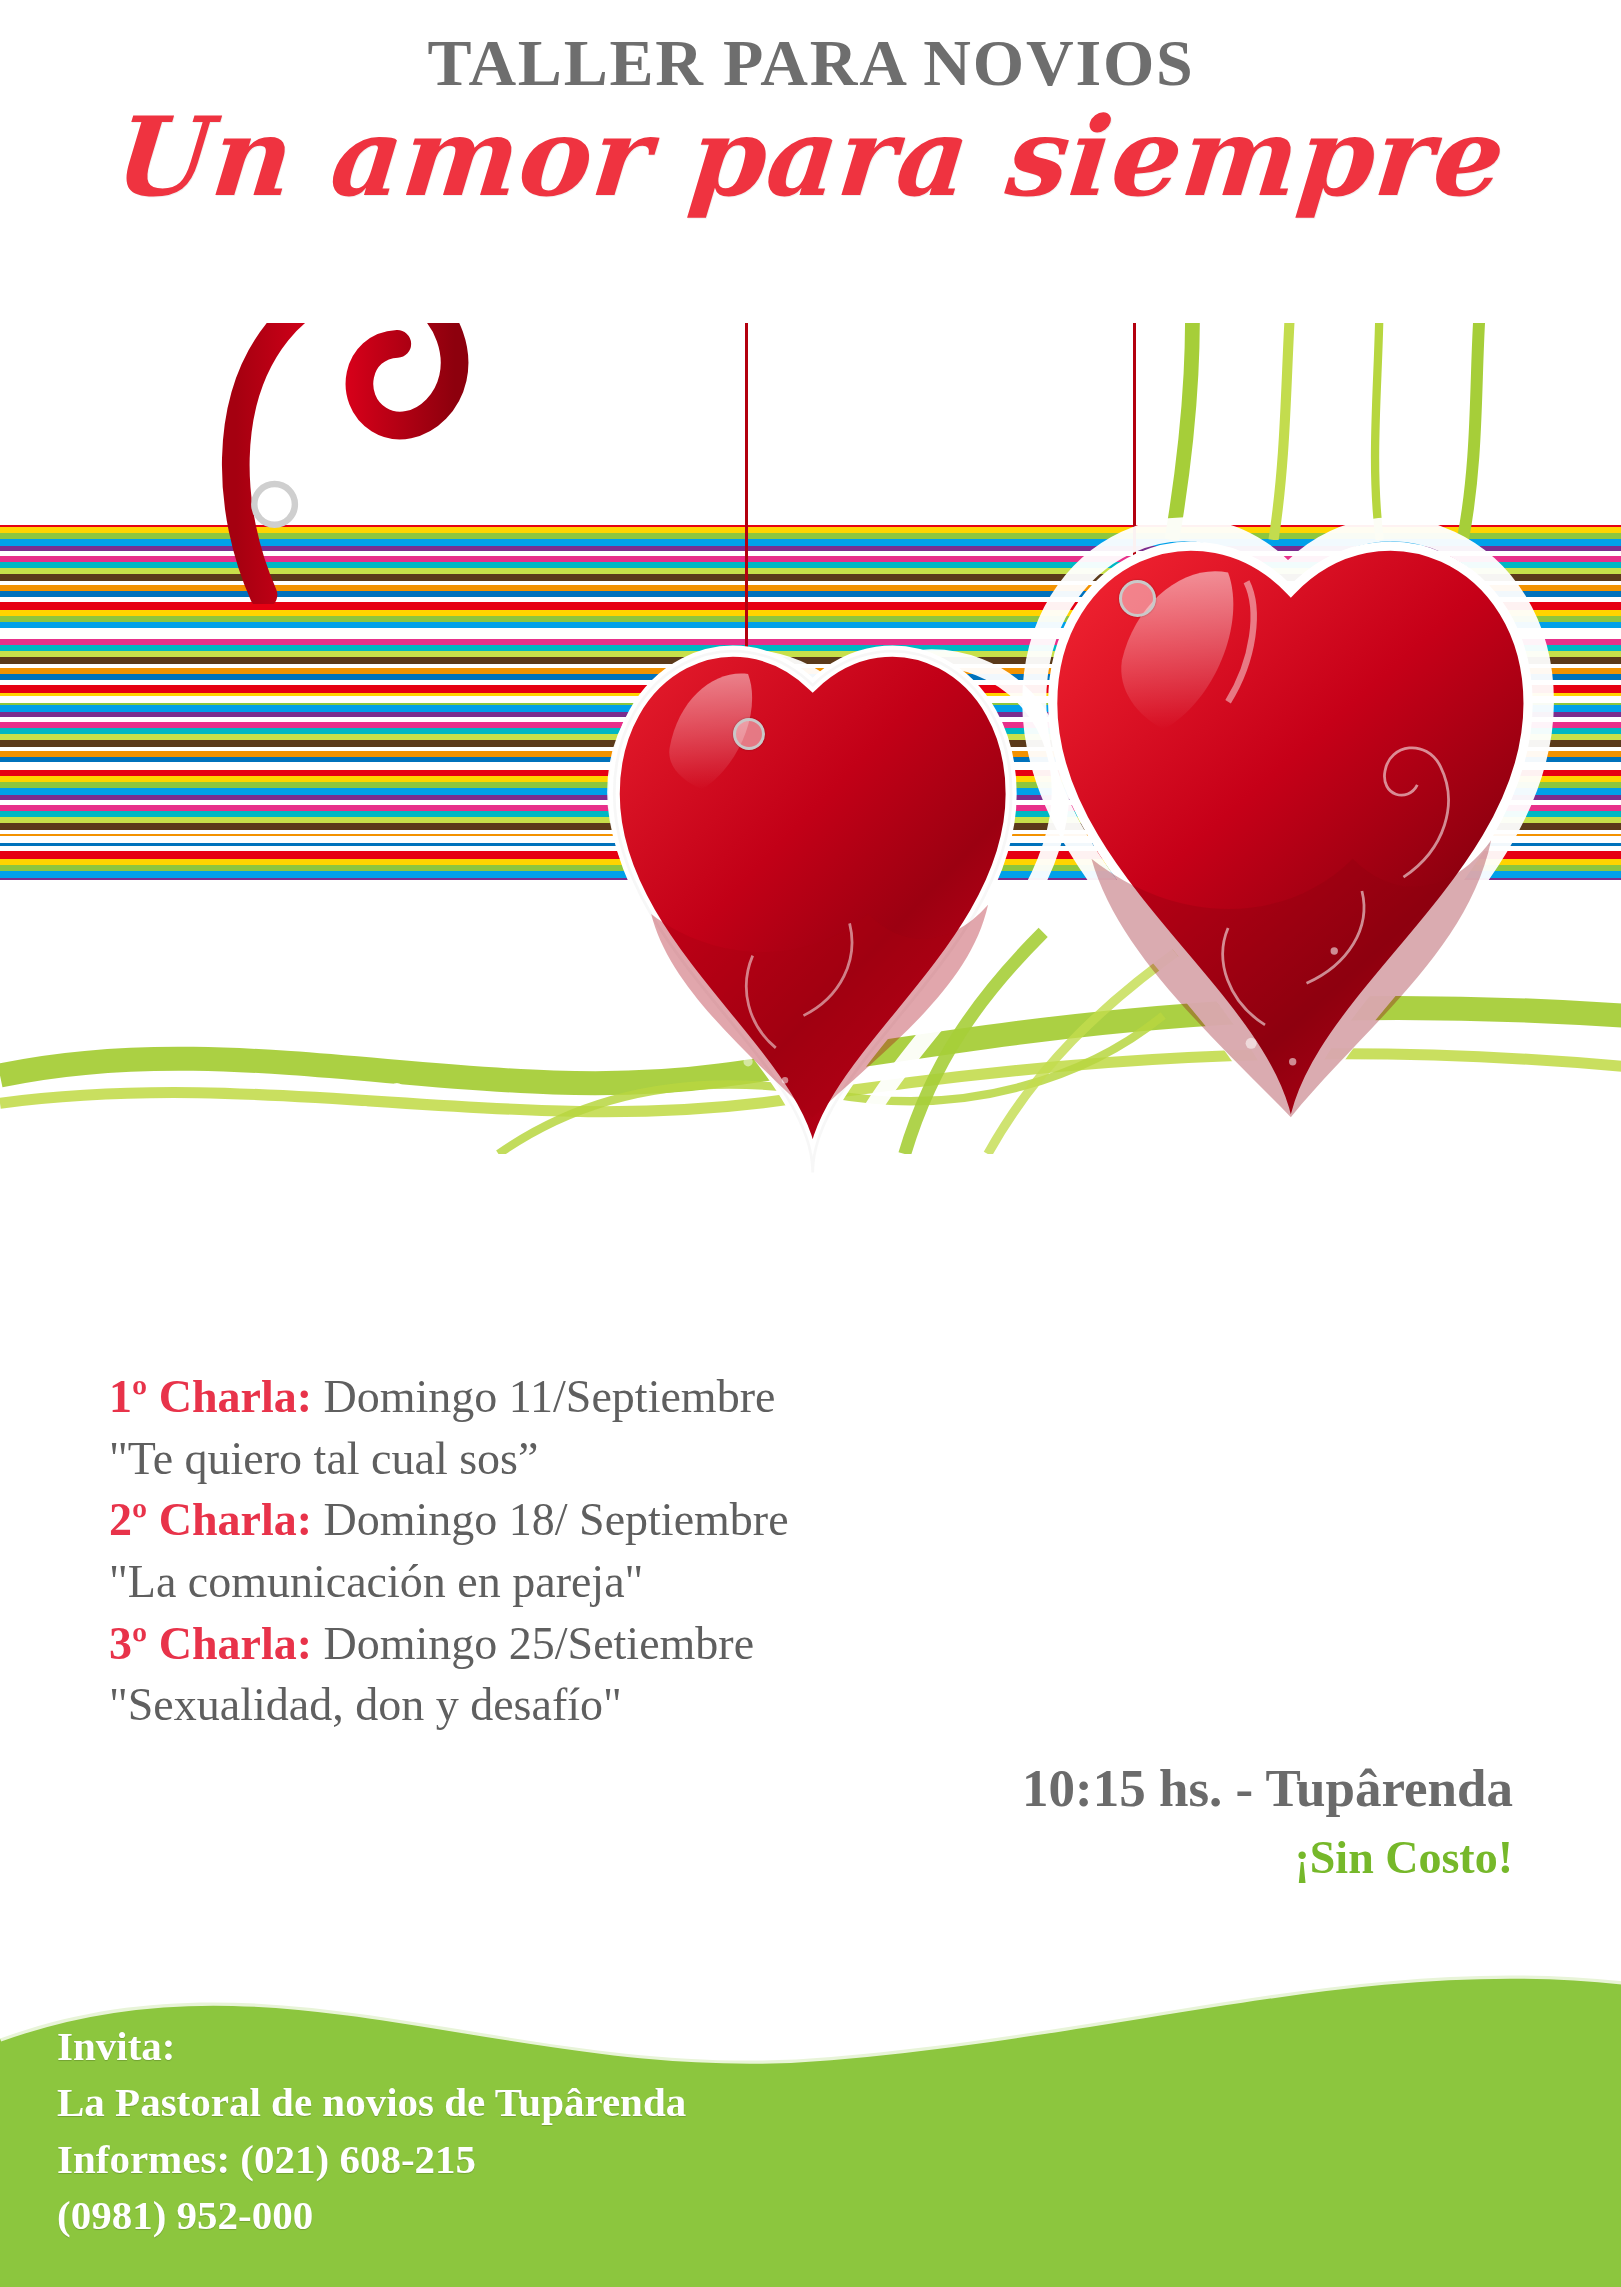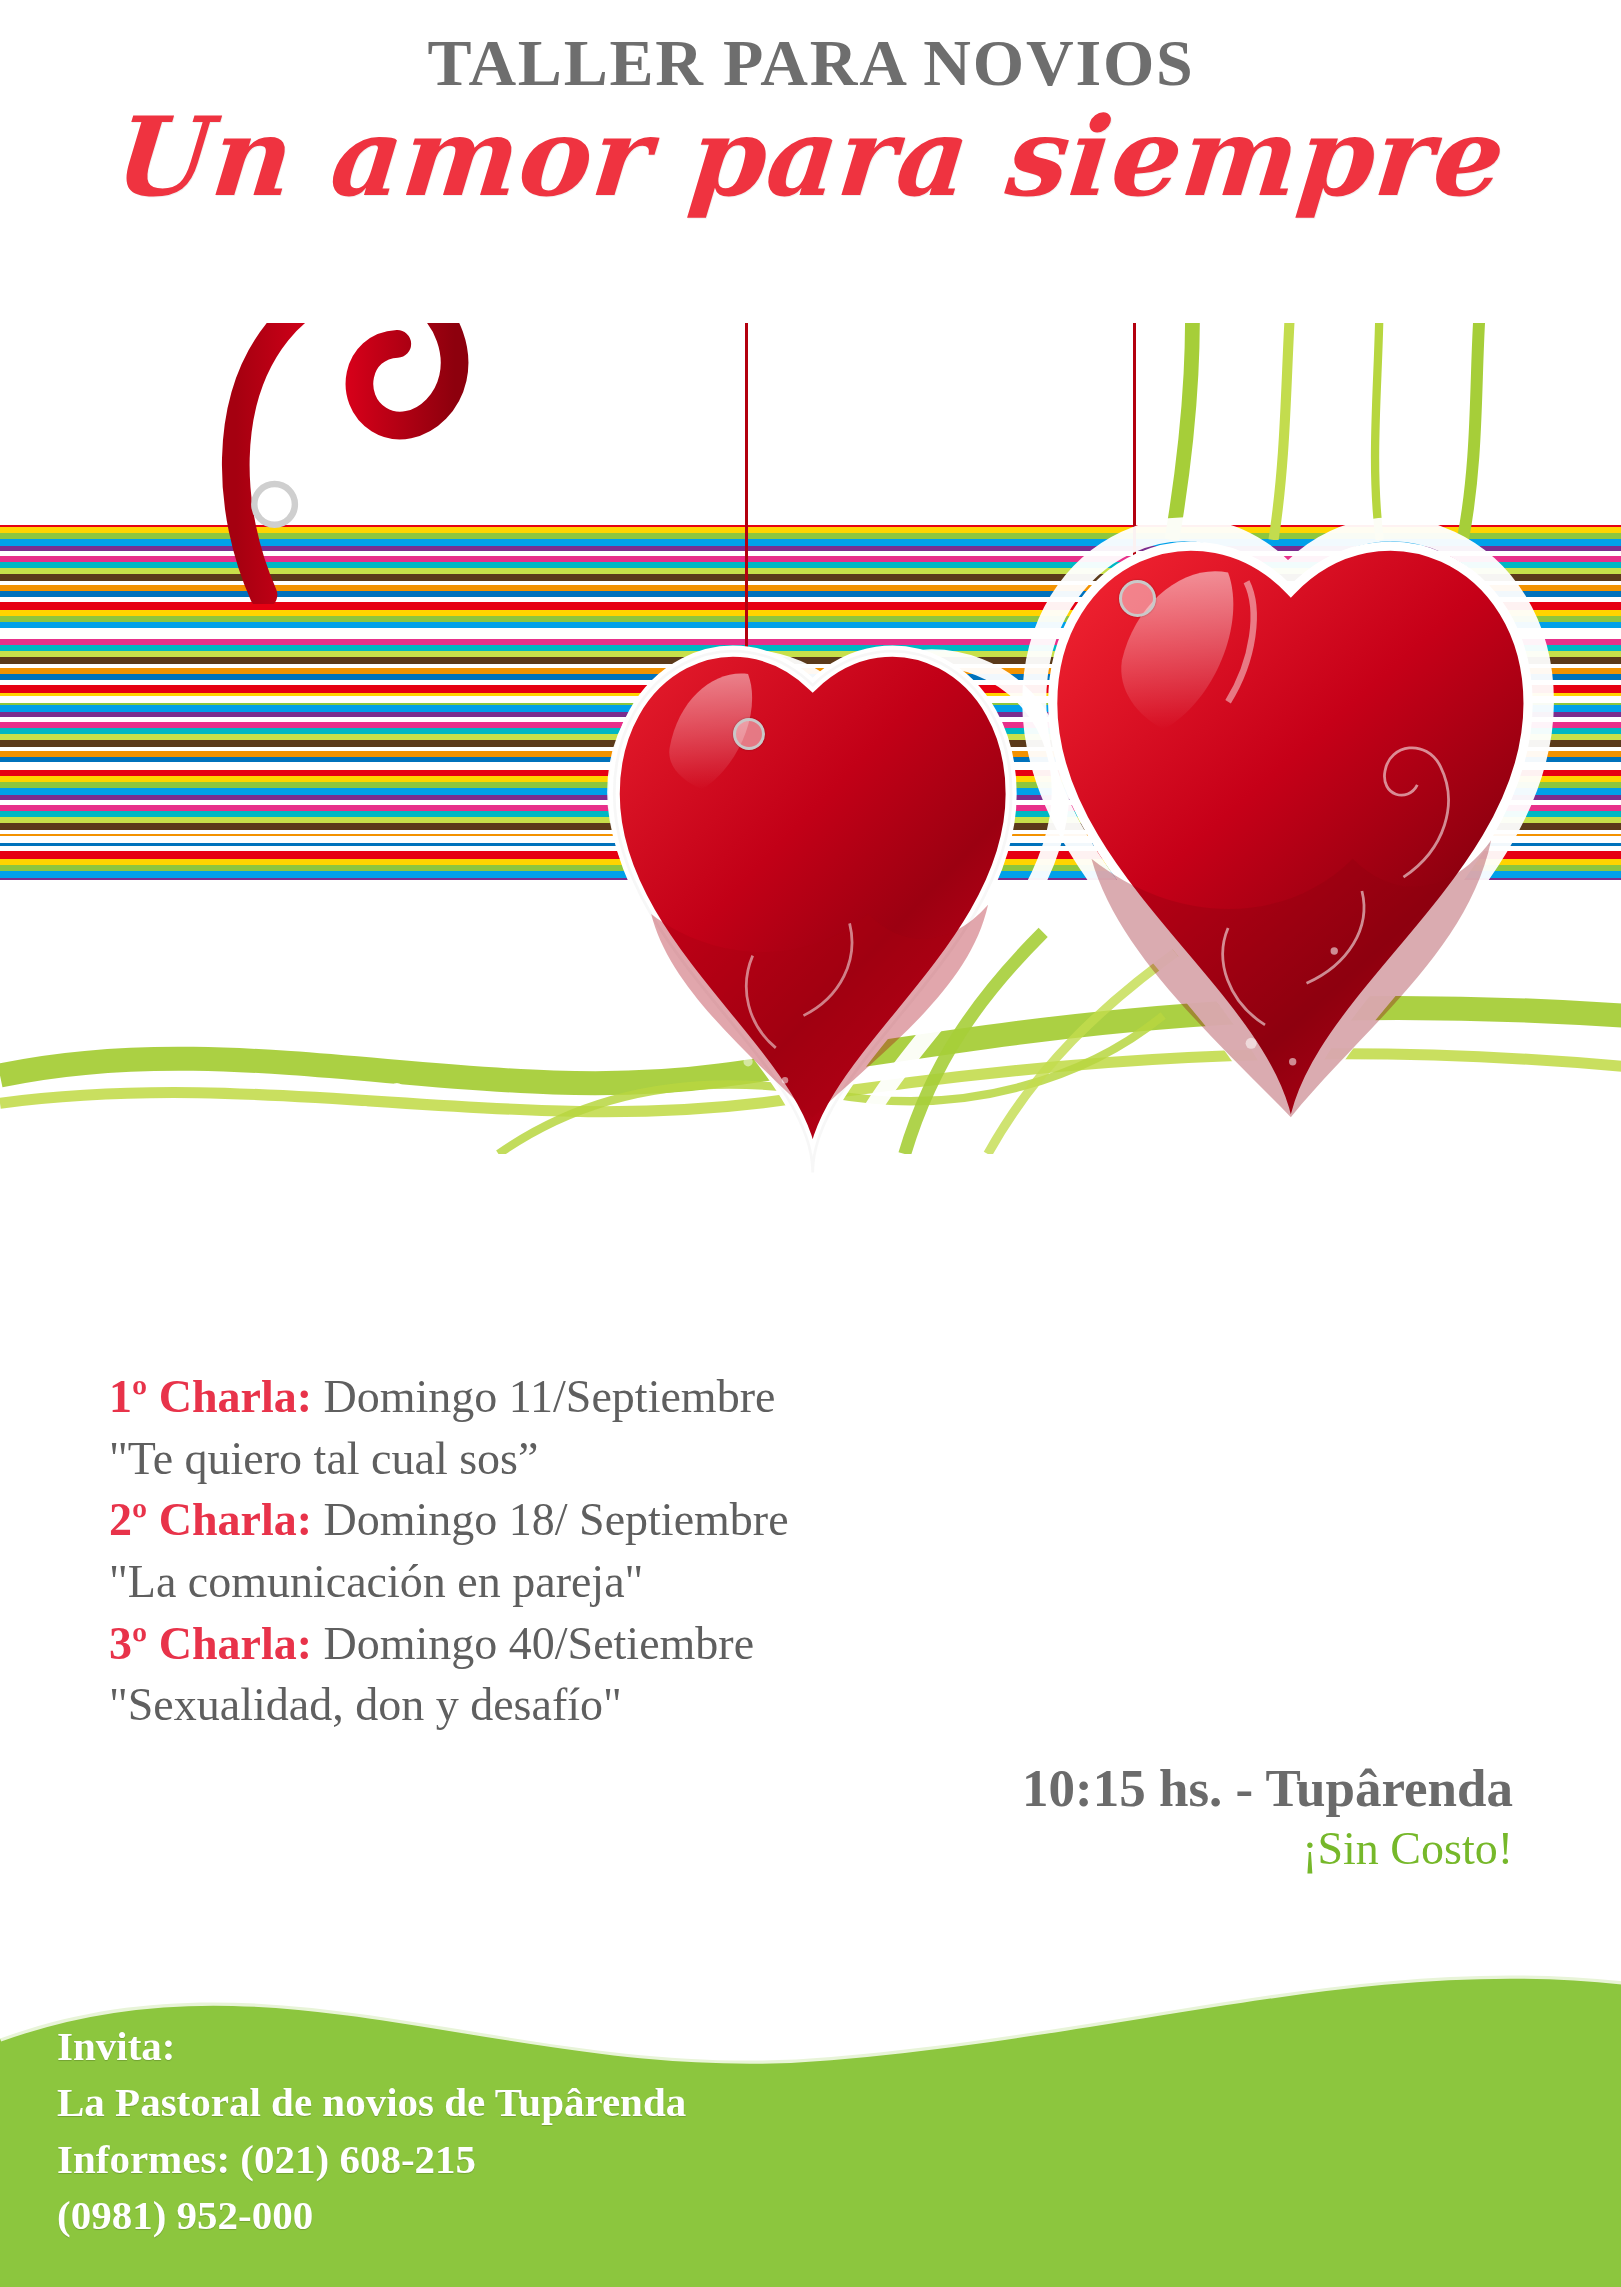--- a/index.html
+++ b/index.html
@@ -169,24 +169,24 @@
   }
   .timeplace .when {
     font-size: 53px;
     font-weight: bold;
     color: #6b6b6b;
     line-height: 1.15;
     text-align: right;
   }
   .timeplace .free {
     font-size: 46px;
-    font-weight: normal;
+    font-weight: bold;
     color: #76b82a;
     line-height: 1.2;
-    margin-top: 2px;
+    margin-top: 11px;
   }
 
   
   .footer-wave {
     position: absolute;
     left: 0;
     bottom: 0;
     width: 1622px;
     height: 388px;
   }
@@ -325,21 +325,21 @@
     <div class="line quote">"Te quiero tal cual sos”</div>
 
     <div class="line">
       <span class="lbl">2º Charla:</span>
       <span>Domingo 18/ Septiembre</span>
     </div>
     <div class="line quote">"La comunicación en pareja"</div>
 
     <div class="line">
       <span class="lbl">3º Charla:</span>
-      <span>Domingo 40/Setiembre</span>
+      <span>Domingo 25/Setiembre</span>
     </div>
     <div class="line quote">"Sexualidad, don y desafío"</div>
   </div>
 
   <div class="timeplace">
     <div class="when">10:15 hs. - Tupârenda</div>
     <div class="free">¡Sin Costo!</div>
   </div>
 
   <svg class="footer-wave" viewBox="0 0 1757 420" preserveAspectRatio="none">

